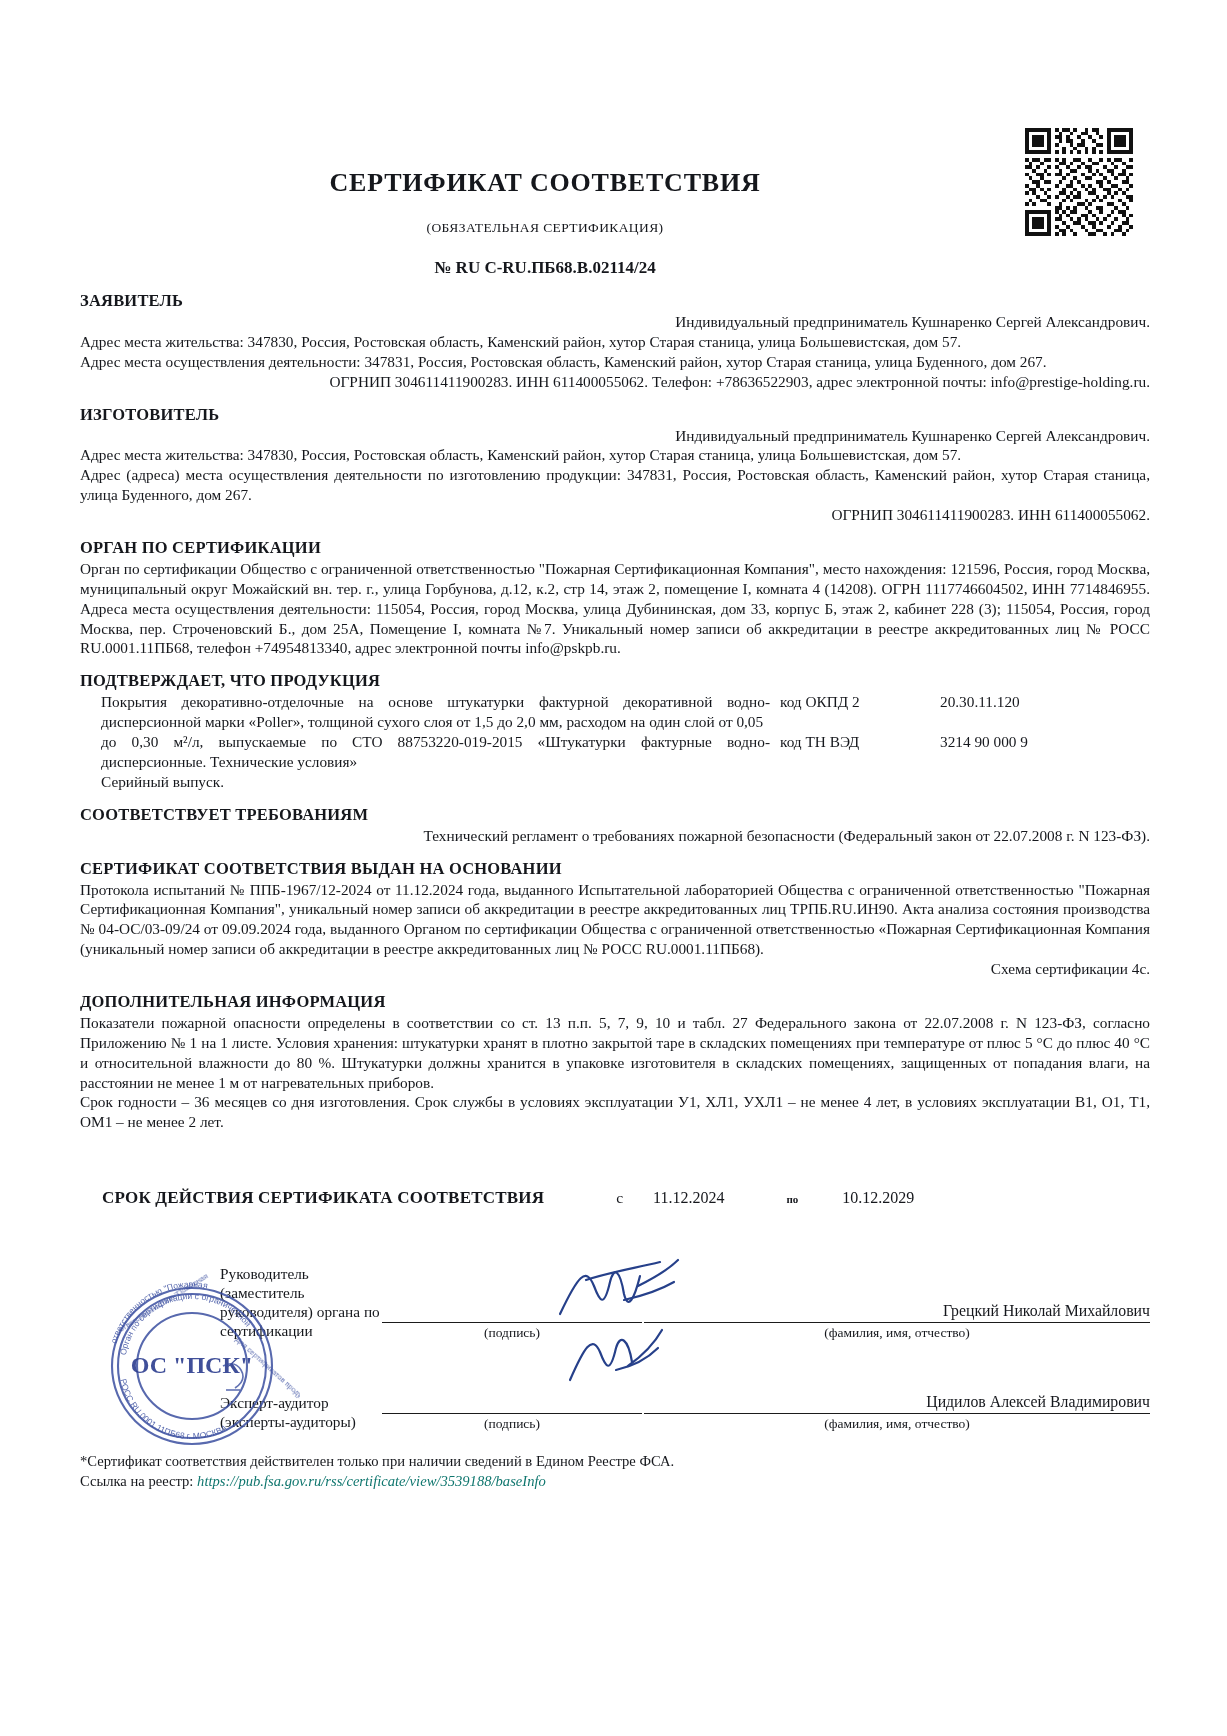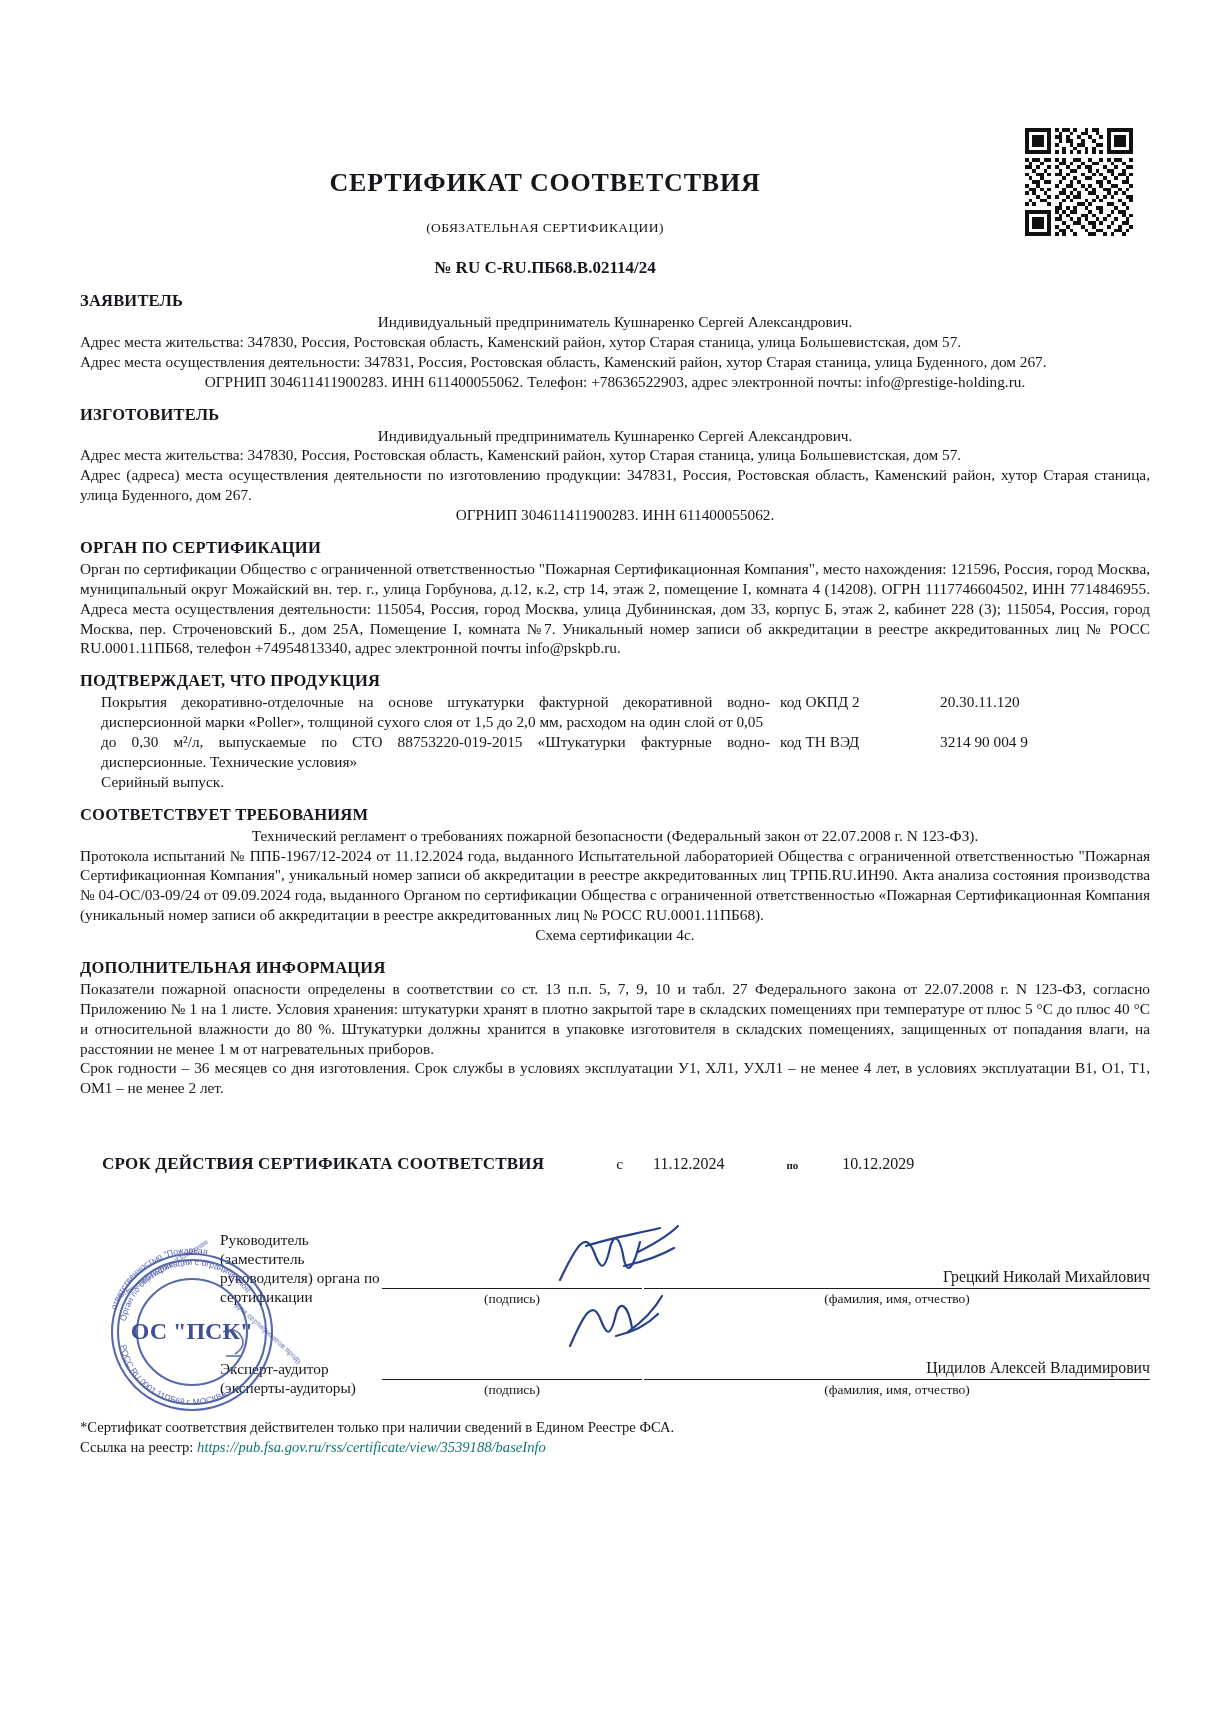--- a/index.html
+++ b/index.html
@@ -68,21 +68,21 @@
     margin-top: 13px;
     margin-bottom: 1px;
     letter-spacing: 0.2px;
   }
   .para {
     font-size: 15.3px;
     line-height: 1.30;
     text-align: justify;
     margin: 0;
   }
-  .para.nojust { text-align: center; }
+  .para.nojust { text-align: right; }
 
   
   .product-grid {
     display: grid;
     grid-template-columns: 690px 150px 1fr;
     column-gap: 10px;
     font-size: 15.3px;
     line-height: 1.30;
   }
   .product-grid .desc { text-align: justify; margin-left: 21px; }
@@ -406,21 +406,21 @@
         <rect x="21" y="28" width="1" height="1"></rect>
           <rect x="23" y="28" width="1" height="1"></rect>
         <rect x="26" y="28" width="1" height="1"></rect>
       </g>
     </svg>
   </div>
 
   <div class="content">
 
     <div class="title">СЕРТИФИКАТ СООТВЕТСТВИЯ</div>
-    <div class="subtitle">(ОБЯЗАТЕЛЬНАЯ СЕРТИФИКАЦИИ)</div>
+    <div class="subtitle">(ОБЯЗАТЕЛЬНАЯ СЕРТИФИКАЦИЯ)</div>
     <div class="certnum">№ RU C-RU.ПБ68.В.02114/24</div>
 
     <div class="section-head">ЗАЯВИТЕЛЬ</div>
     <p class="para nojust">Индивидуальный предприниматель Кушнаренко Сергей Александрович.</p>
     <p class="para">Адрес места жительства: 347830, Россия, Ростовская область, Каменский район, хутор Старая станица, улица Большевистская, дом 57.</p>
     <p class="para">Адрес места осуществления деятельности: 347831, Россия, Ростовская область, Каменский район, хутор Старая станица, улица Буденного, дом 267.</p>
     <p class="para nojust">ОГРНИП 304611411900283. ИНН 611400055062. Телефон: +78636522903, адрес электронной почты: info@prestige-holding.ru.</p>
 
     <div class="section-head">ИЗГОТОВИТЕЛЬ</div>
     <p class="para nojust">Индивидуальный предприниматель Кушнаренко Сергей Александрович.</p>
@@ -432,30 +432,31 @@
     <p class="para">Орган по сертификации Общество с ограниченной ответственностью "Пожарная Сертификационная Компания", место нахождения: 121596, Россия, город Москва, муниципальный округ Можайский вн. тер. г., улица Горбунова, д.12, к.2, стр 14, этаж 2, помещение I, комната 4 (14208). ОГРН 1117746604502, ИНН 7714846955. Адреса места осуществления деятельности: 115054, Россия, город Москва, улица Дубининская, дом 33, корпус Б, этаж 2, кабинет 228 (3); 115054, Россия, город Москва, пер. Строченовский Б., дом 25А, Помещение I, комната №7. Уникальный номер записи об аккредитации в реестре аккредитованных лиц № РОСС RU.0001.11ПБ68, телефон +74954813340, адрес электронной почты info@pskpb.ru.</p>
 
     <div class="section-head">ПОДТВЕРЖДАЕТ, ЧТО ПРОДУКЦИЯ</div>
     <div class="product-grid">
       <div class="desc">Покрытия декоративно-отделочные на основе штукатурки фактурной декоративной водно-дисперсионной марки «Poller», толщиной сухого слоя от 1,5 до 2,0 мм, расходом на один слой от 0,05</div>
       <div class="code-label">код ОКПД 2</div>
       <div class="code-val">20.30.11.120</div>
 
       <div class="desc">до 0,30 м²/л, выпускаемые по СТО 88753220-019-2015 «Штукатурки фактурные водно-дисперсионные. Технические условия»</div>
       <div class="code-label">код ТН ВЭД</div>
-      <div class="code-val">3214 90 004 9</div>
+      <div class="code-val">3214 90 000 9</div>
 
       <div class="desc">Серийный выпуск.</div>
       <div></div>
         <div></div>
     </div>
 
     <div class="section-head">СООТВЕТСТВУЕТ ТРЕБОВАНИЯМ</div>
     <p class="para nojust">Технический регламент о требованиях пожарной безопасности (Федеральный закон от 22.07.2008 г. N 123-ФЗ).</p>
 
+    <div class="section-head">СЕРТИФИКАТ СООТВЕТСТВИЯ ВЫДАН НА ОСНОВАНИИ</div>
     <p class="para">Протокола испытаний № ППБ-1967/12-2024 от 11.12.2024 года, выданного Испытательной лабораторией Общества с ограниченной ответственностью "Пожарная Сертификационная Компания", уникальный номер записи об аккредитации в реестре аккредитованных лиц ТРПБ.RU.ИН90. Акта анализа состояния производства № 04-ОС/03-09/24 от 09.09.2024 года, выданного Органом по сертификации Общества с ограниченной ответственностью «Пожарная Сертификационная Компания (уникальный номер записи об аккредитации в реестре аккредитованных лиц № РОСС RU.0001.11ПБ68).</p>
     <p class="para nojust">Схема сертификации 4с.</p>
 
     <div class="section-head">ДОПОЛНИТЕЛЬНАЯ ИНФОРМАЦИЯ</div>
     <p class="para">Показатели пожарной опасности определены в соответствии со ст. 13 п.п. 5, 7, 9, 10 и табл. 27 Федерального закона от 22.07.2008 г. N 123-ФЗ, согласно Приложению № 1 на 1 листе. Условия хранения: штукатурки хранят в плотно закрытой таре в складских помещениях при температуре от плюс 5 °С до плюс 40 °С и относительной влажности до 80 %. Штукатурки должны хранится в упаковке изготовителя в складских помещениях, защищенных от попадания влаги, на расстоянии не менее 1 м от нагревательных приборов.</p>
     <p class="para">Срок годности – 36 месяцев со дня изготовления. Срок службы в условиях эксплуатации У1, ХЛ1, УХЛ1 – не менее 4 лет, в условиях эксплуатации В1, О1, Т1, ОМ1 – не менее 2 лет.</p>
 
     <div class="validity">
       <span class="lbl">СРОК ДЕЙСТВИЯ СЕРТИФИКАТА СООТВЕТСТВИЯ</span>
       <span class="from-word">с</span>

